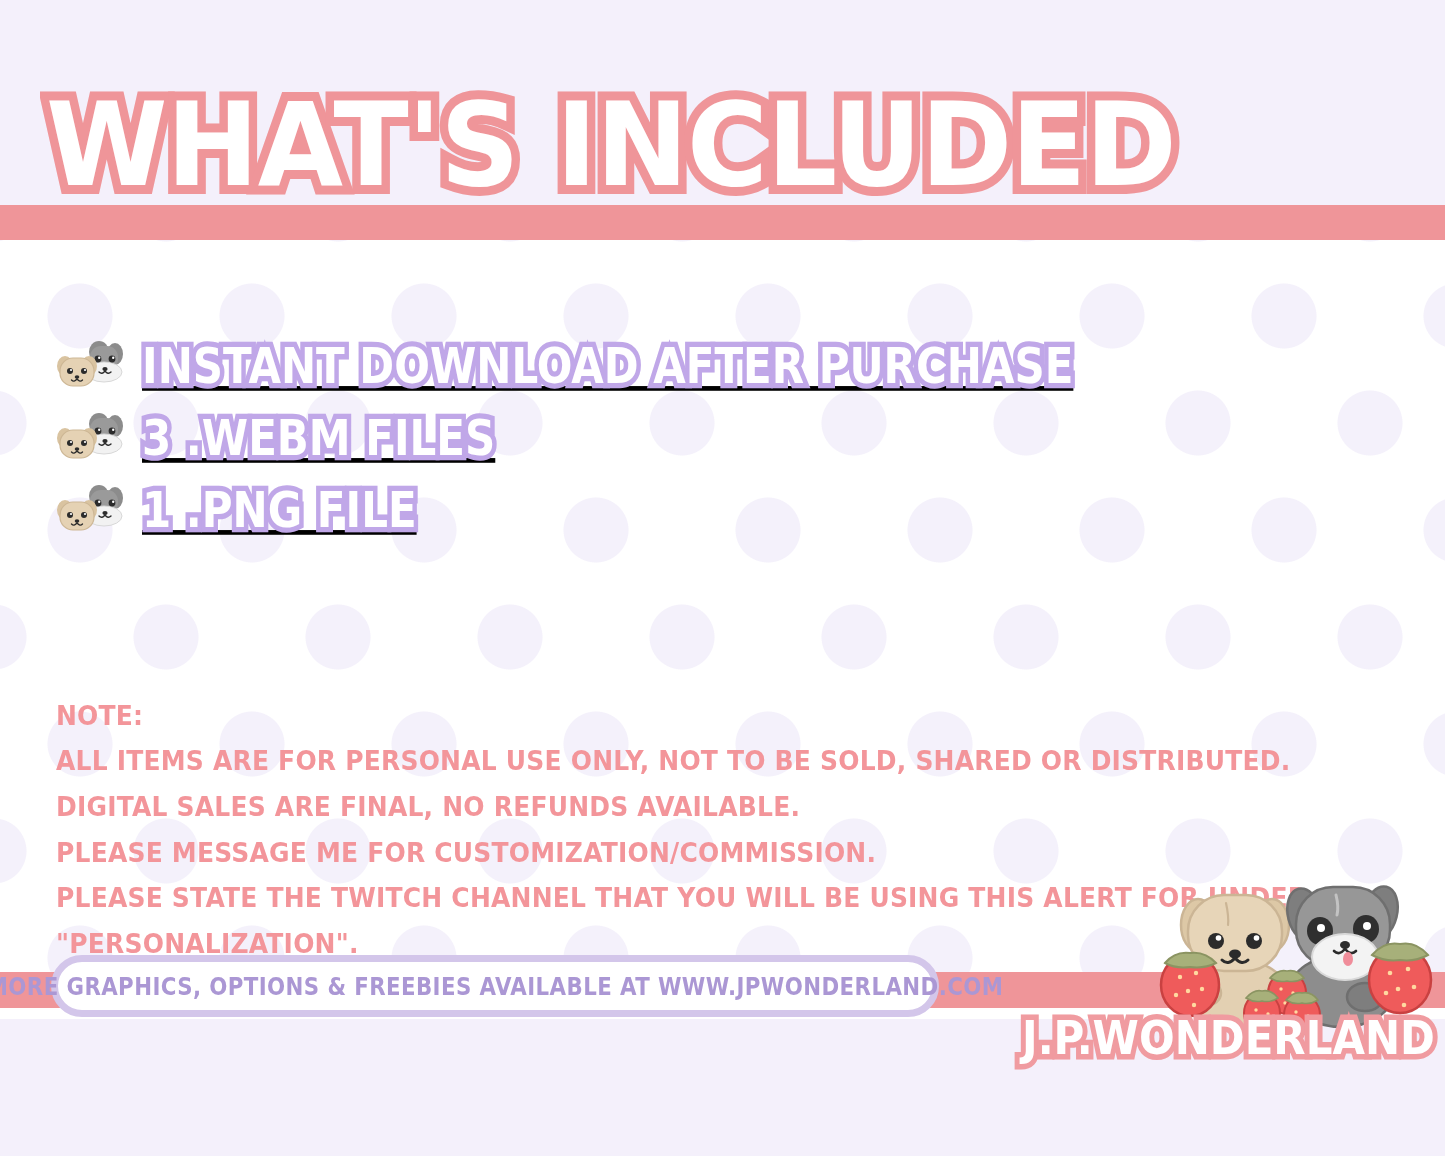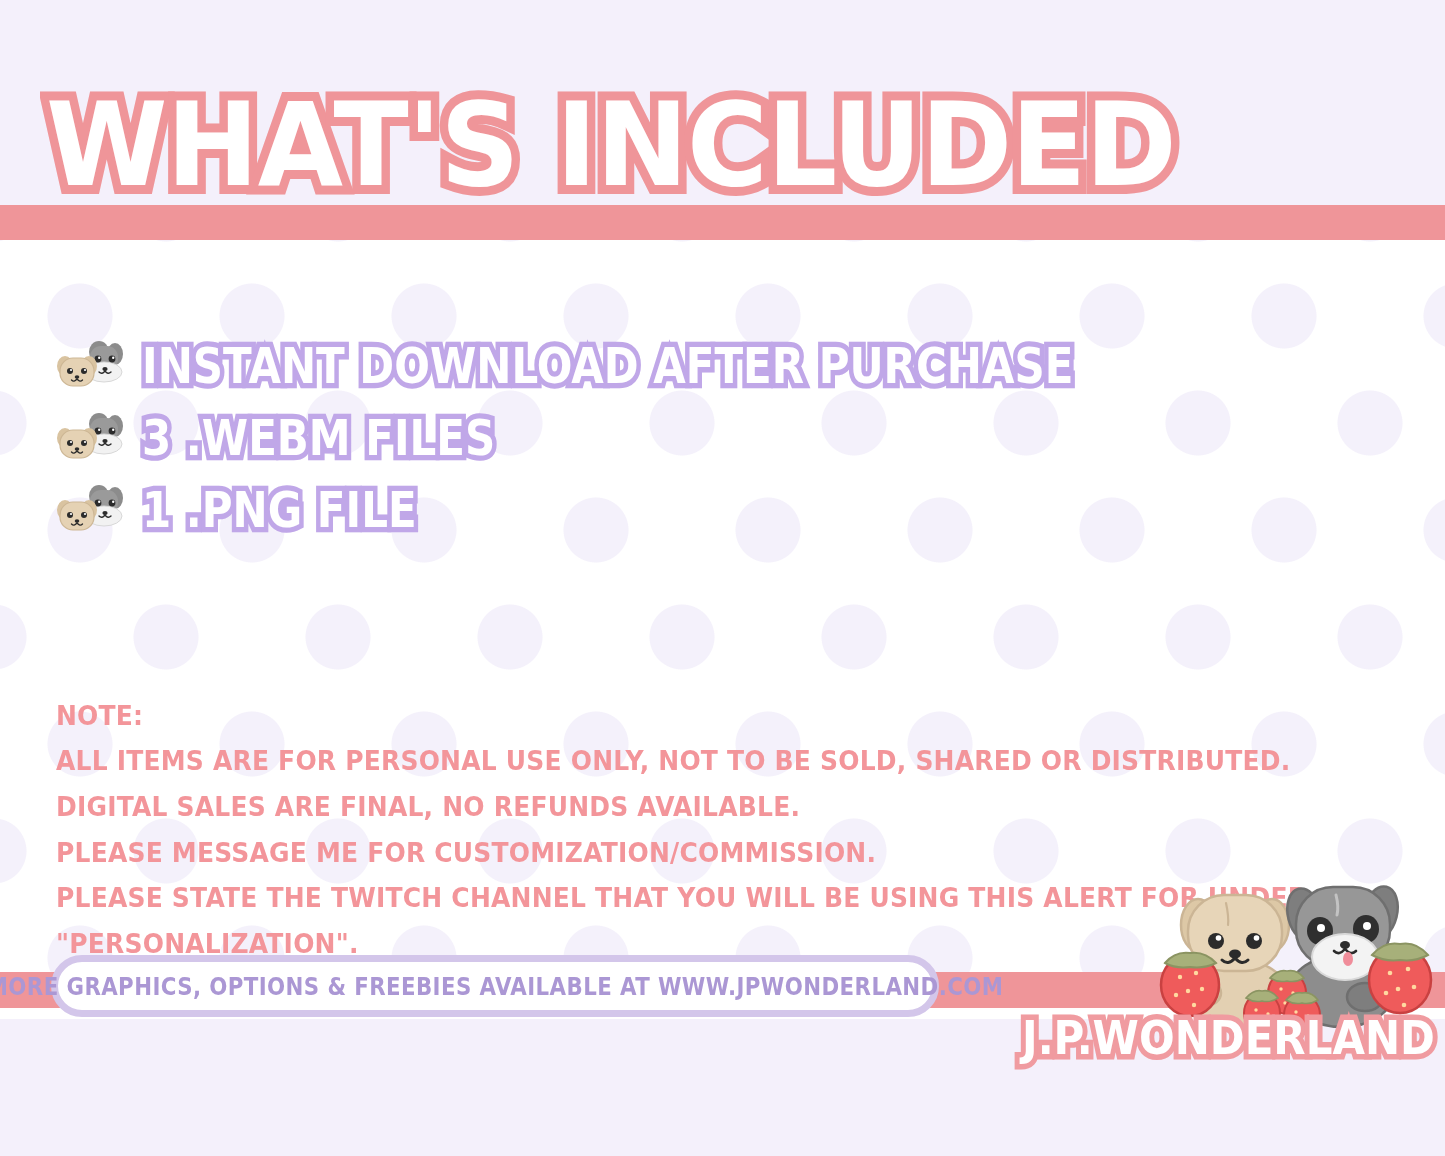--- a/index.html
+++ b/index.html
@@ -53,21 +53,21 @@
     -webkit-text-stroke:16px #ef9599;
     paint-order:stroke fill;
     margin:0;
     transform:scaleX(1.06) scaleY(1.12);
     transform-origin:left center;
     white-space:nowrap;
   }
 
   
   .features{
-    position:absolute;left:56px;top:322px;z-index:6;
+    position:absolute;left:56px;top:322px;z-index:6;text-decoration:underline;
   }
   .feature-row{
     display:flex;align-items:center;
     height:70px;
     margin-bottom:2px;
   }
   .feature-label{
     font-family:"DejaVu Sans", sans-serif;
     font-weight:bold;
     font-size:42px;

